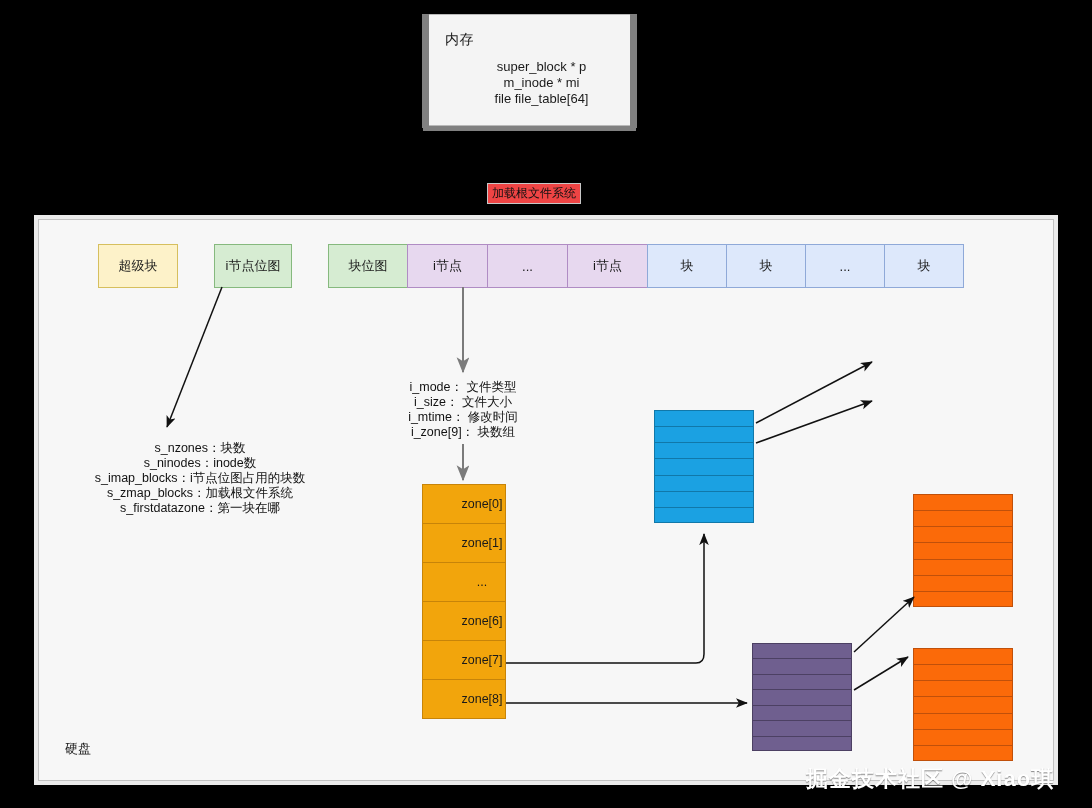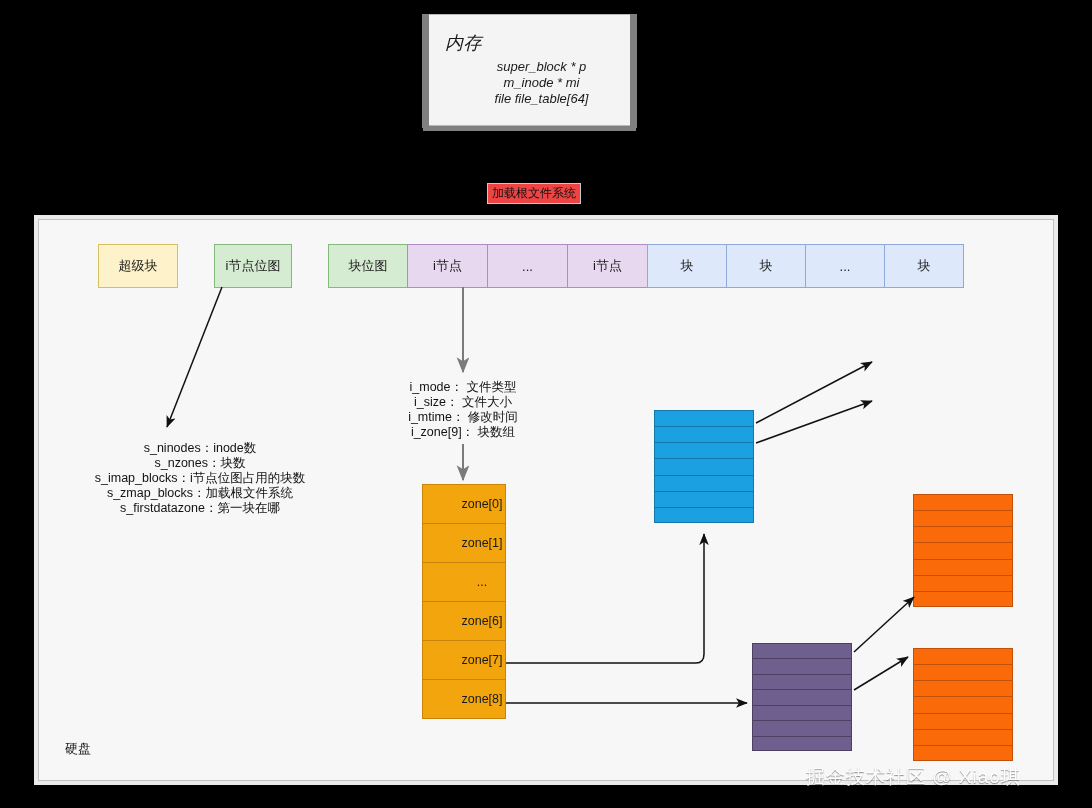--- a/index.html
+++ b/index.html
@@ -35,35 +35,33 @@
   #memory-panel::after {
     content: "";
     position: absolute;
     right: -7px; top: -1px;
     width: 7px; height: 114px;
     background: #808080;
   }
   .mem-title {
     position: absolute;
     left: 16px; top: 16px;
-    font-size: 18px;
+    font-size: 14px;
     color: #1a1a1a;
     letter-spacing: .5px;
-    font-style: italic;
   }
   .mem-lines {
     position: absolute;
     left: 0; top: 44px;
     width: 100%;
     text-align: center;
     font-size: 13px;
     line-height: 16px;
     color: #1a1a1a;
     padding-left: 24px;
-    font-style: italic;
   }
   .mem-lines div { white-space: nowrap; }
 
   
   #load-rootfs-label {
     position: absolute;
     left: 487px; top: 183px;
     font-size: 12px;
     color: #111111;
     background: #ef4444;
@@ -188,25 +186,26 @@
     position: absolute;
     left: 0; top: 0;
     width: 1092px; height: 808px;
     pointer-events: none;
   }
 
   
   #watermark {
     position: absolute;
     left: 806px; top: 764px;
-    font-size: 19px;
+    font-size: 22px;
     color: #ffffff;
     letter-spacing: 1px;
     text-shadow: 0 1px 1px rgba(0,0,0,.45);
     white-space: nowrap;
+    font-weight: bold;
   }
 </style>
 </head>
 <body>
 
 <div id="stage">
 
   <div id="memory-panel">
     <div class="mem-title">内存</div>
     <div class="mem-lines">
@@ -230,22 +229,22 @@
       <div class="strip-cell c-blue" style="width:80px">块</div>
       <div class="strip-cell c-blue" style="width:80px">块</div>
       <div class="strip-cell c-blue" style="width:80px">...</div>
       <div class="strip-cell c-blue" style="width:80px">块</div>
     </div>
 
     <div id="disk-label">硬盘</div>
   </div>
 
   <div id="superblock-text">
+    <div>s_nzones：块数</div>
     <div>s_ninodes：inode数</div>
-    <div>s_nzones：块数</div>
     <div>s_imap_blocks：i节点位图占用的块数</div>
     <div>s_zmap_blocks：加载根文件系统</div>
     <div>s_firstdatazone：第一块在哪</div>
   </div>
 
   <div id="inode-fields-text">
     <div>i_mode： 文件类型</div>
     <div>i_size： 文件大小</div>
     <div>i_mtime： 修改时间</div>
     <div>i_zone[9]： 块数组</div>

